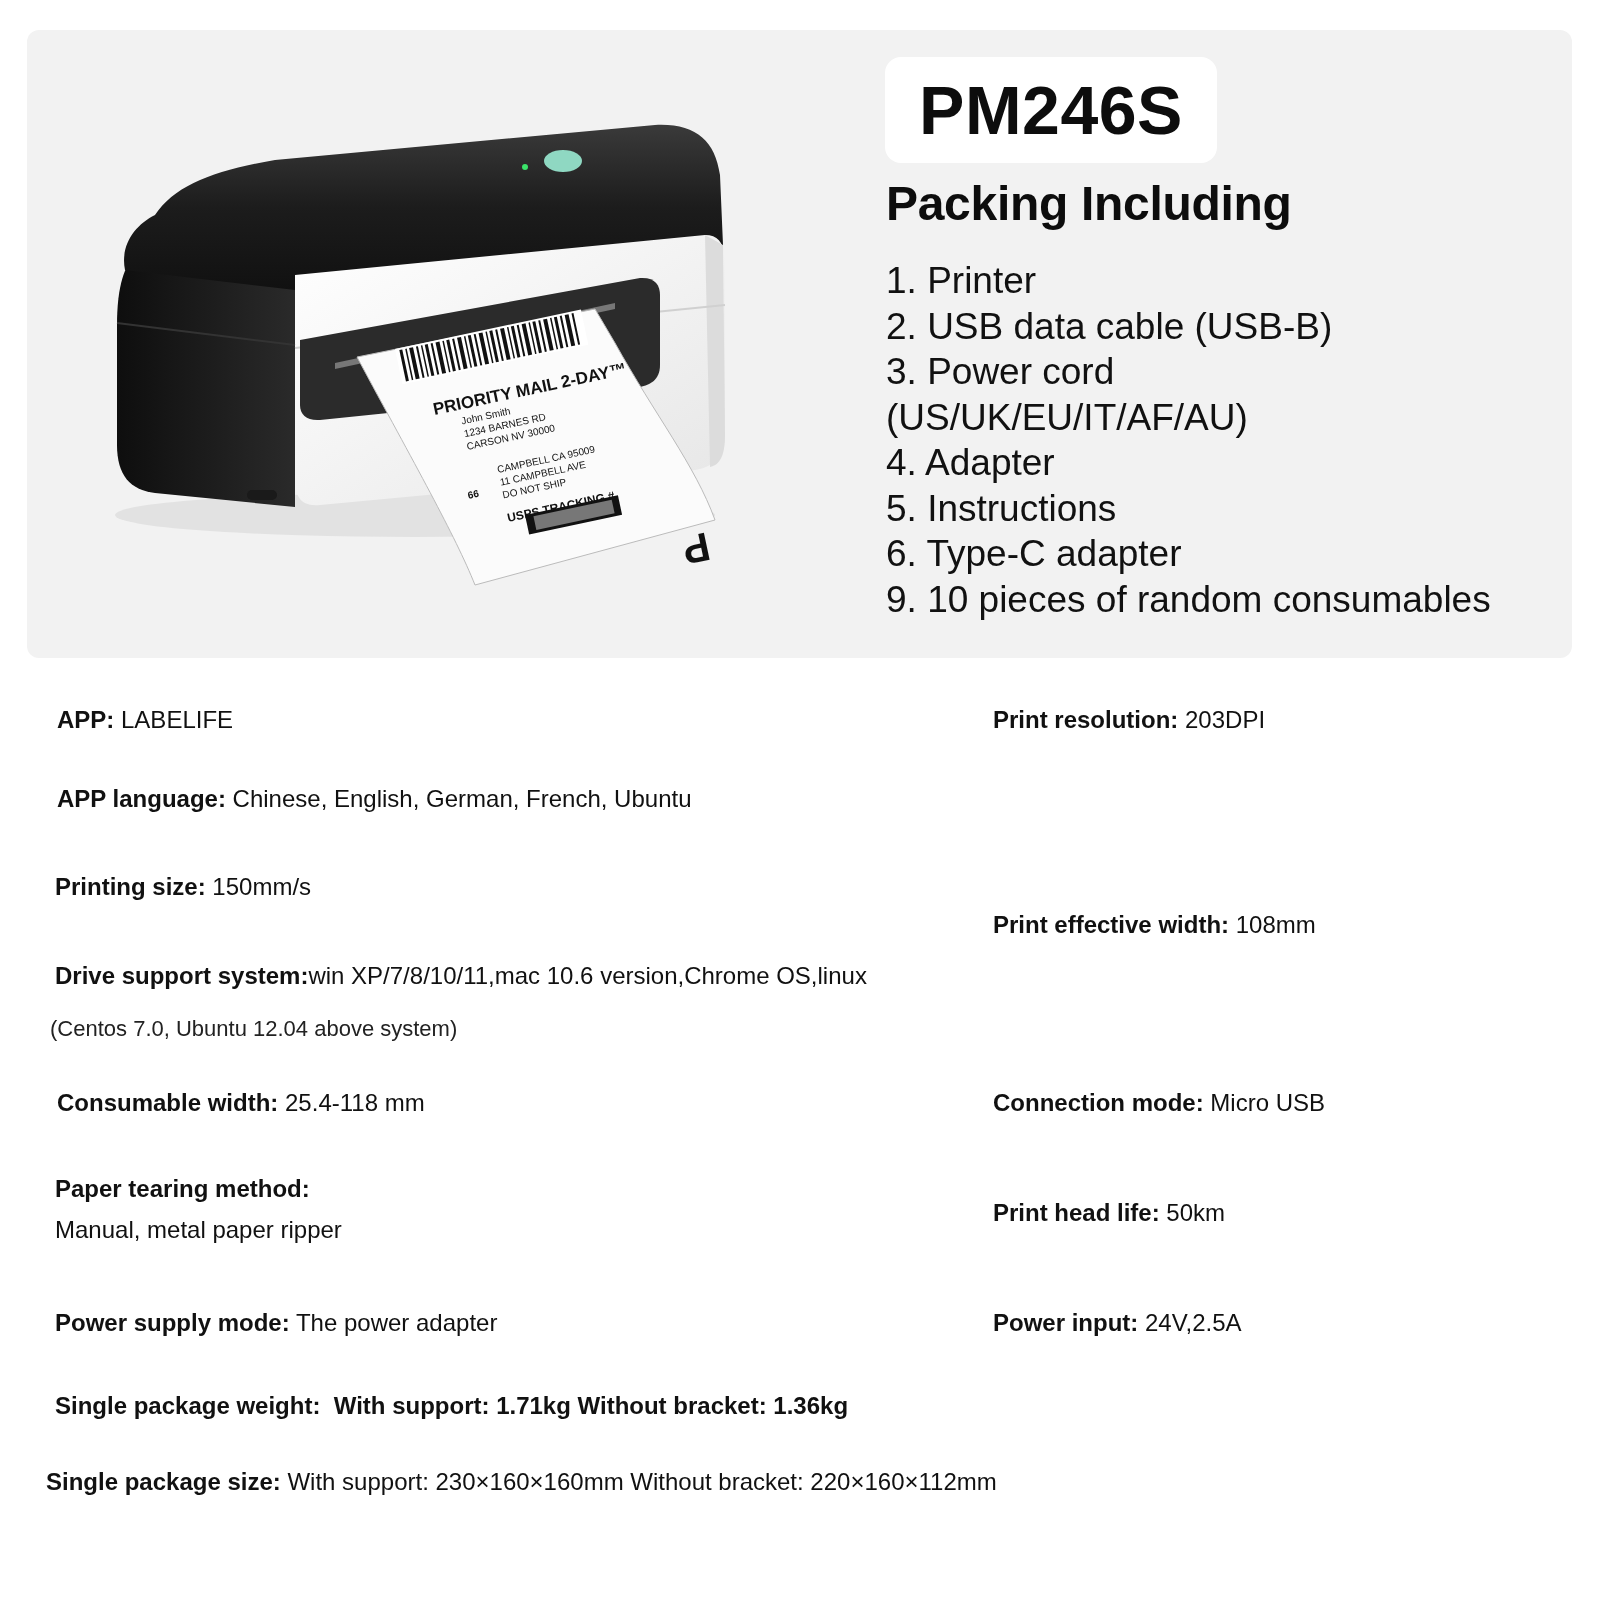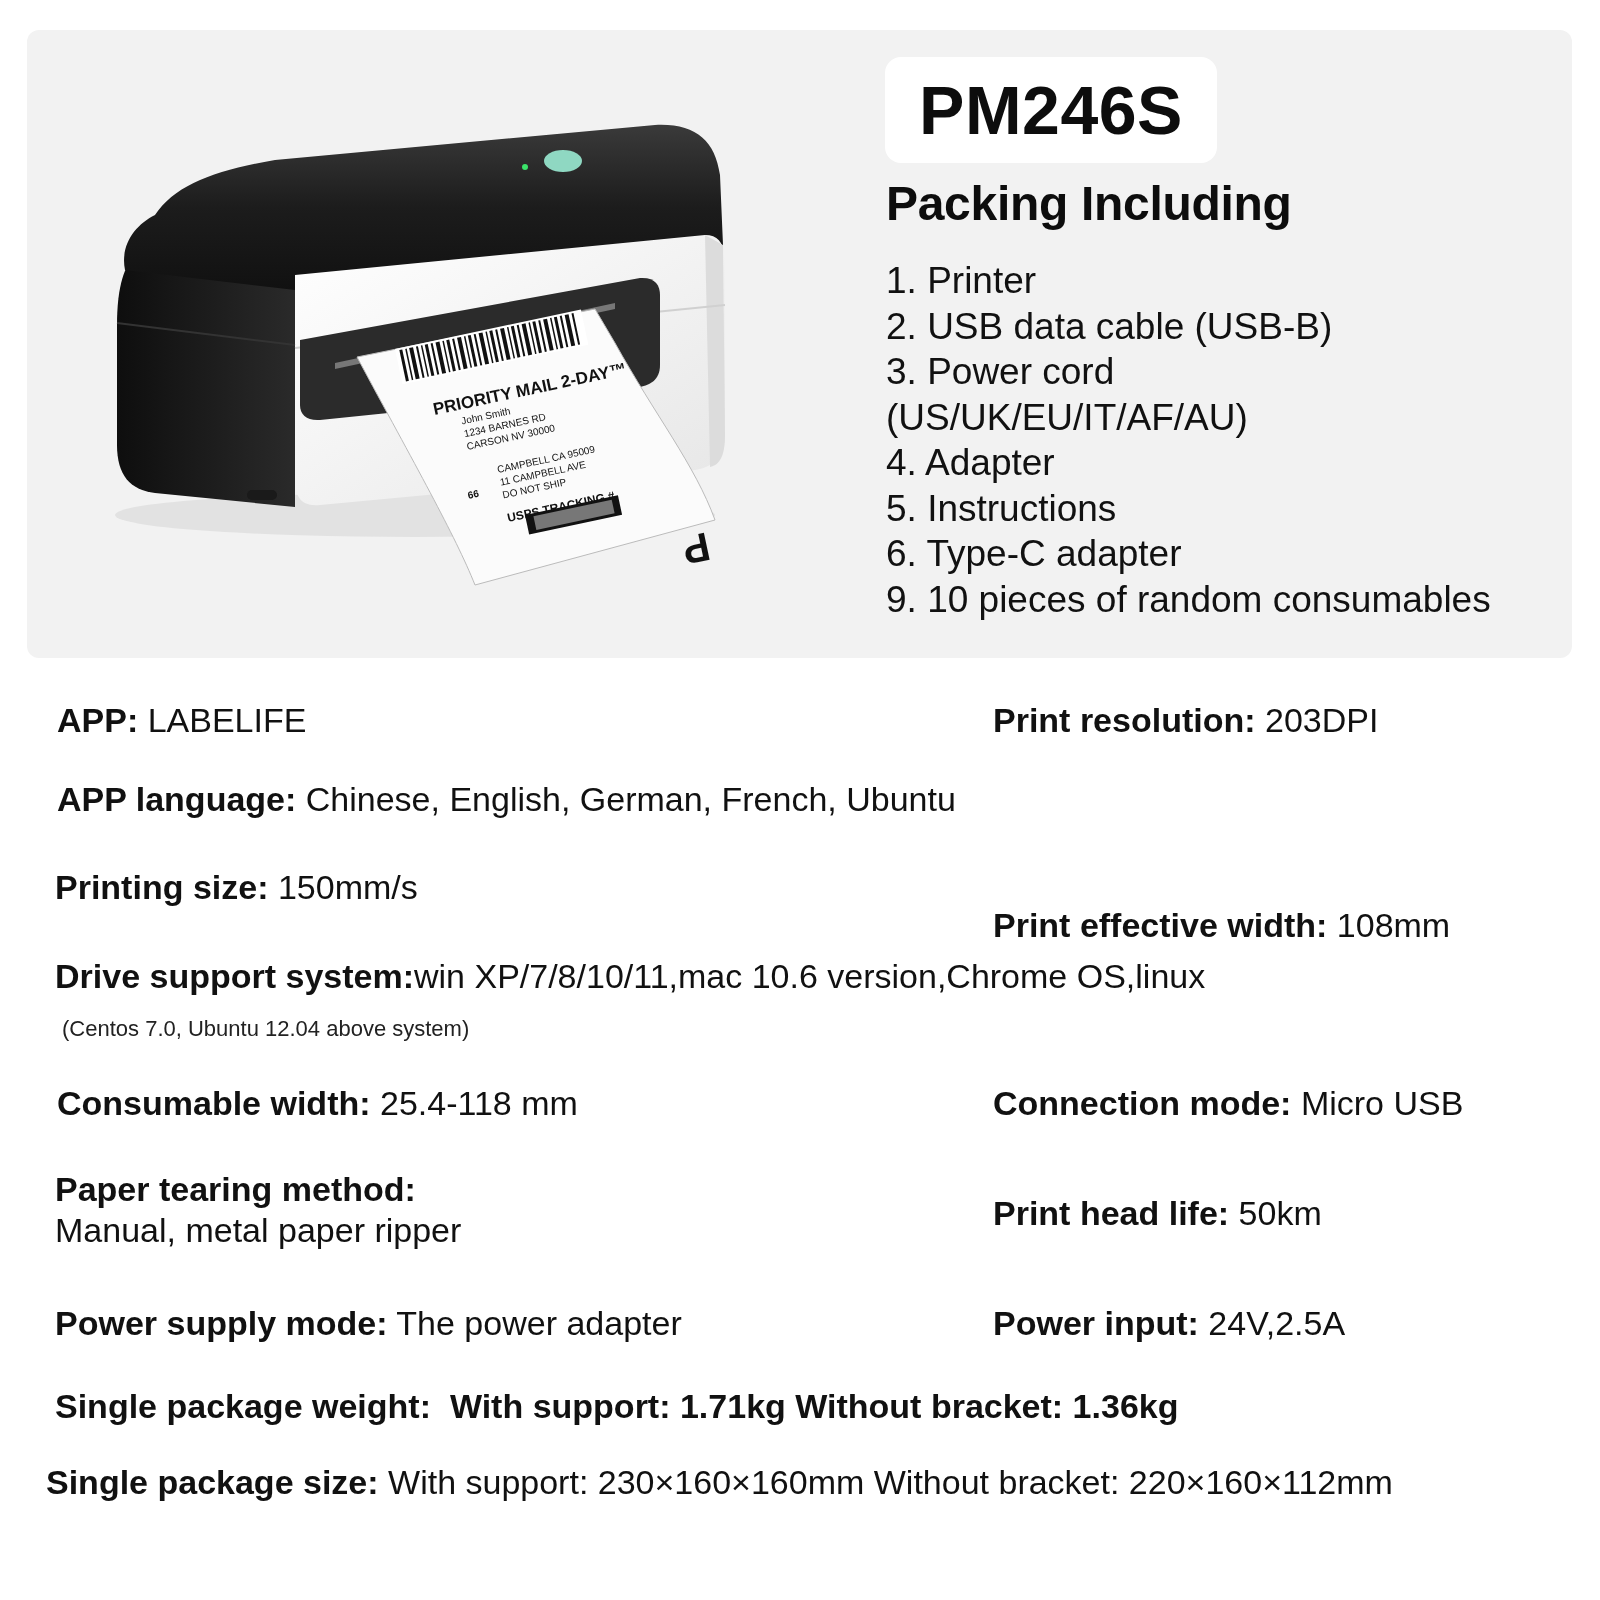--- a/index.html
+++ b/index.html
@@ -18,21 +18,21 @@
   }
   .model-badge span {
     font-family:"Liberation Sans", sans-serif; font-weight:700; font-size:68px; letter-spacing:0.5px; color:#0d0d0d;
   }
   .pack-title {
     position:absolute; left:886px; top:176px; font-weight:700; font-size:48px; color:#0d0d0d; letter-spacing:-0.3px;
   }
   .pack-list { position:absolute; left:886px; top:258px; margin:0; padding:0; list-style:none; }
   .pack-list li { font-size:37px; line-height:45.5px; color:#111; white-space:nowrap; }
 
-  .spec { position:absolute; font-size:34px; line-height:40px; white-space:nowrap; color:#111; }
+  .spec { position:absolute; font-size:24px; line-height:40px; white-space:nowrap; color:#111; }
   .spec .k { font-weight:700; }
   .spec .v { font-weight:400; }
   .spec-sub { position:absolute; font-size:22px; color:#222; white-space:nowrap; }
   .label-txt { font-family:"Liberation Sans", sans-serif; }
 </style>
 </head>
 <body>
 
 <div class="hero"></div>
 
@@ -167,21 +167,21 @@
 <div class="spec" style="left:55px; top:867px;">
   <span class="k">Printing size:</span><span class="v"> 150mm/s</span>
 </div>
 <div class="spec" style="left:993px; top:869px;margin-top:36px;">
   <span class="k">Print effective width:</span><span class="v"> 108mm</span>
 </div>
 
 <div class="spec" style="left:55px; top:956px;">
   <span class="k">Drive support system:</span><span class="v">win XP/7/8/10/11,mac 10.6 version,Chrome OS,linux</span>
 </div>
-<div class="spec-sub" style="left:62px; top:1016px;">(Centos 7.0, Ubuntu 12.04 above system)</div>
+<div class="spec-sub" style="left:50px; top:1016px;">(Centos 7.0, Ubuntu 12.04 above system)</div>
 
 <div class="spec" style="left:57px; top:1083px;">
   <span class="k">Consumable width:</span><span class="v"> 25.4-118 mm</span>
 </div>
 <div class="spec" style="left:993px; top:1083px;">
   <span class="k">Connection mode:</span><span class="v"> Micro USB</span>
 </div>
 
 <div class="spec" style="left:55px; top:1169px;">
   <span class="k">Paper tearing method:</span>

